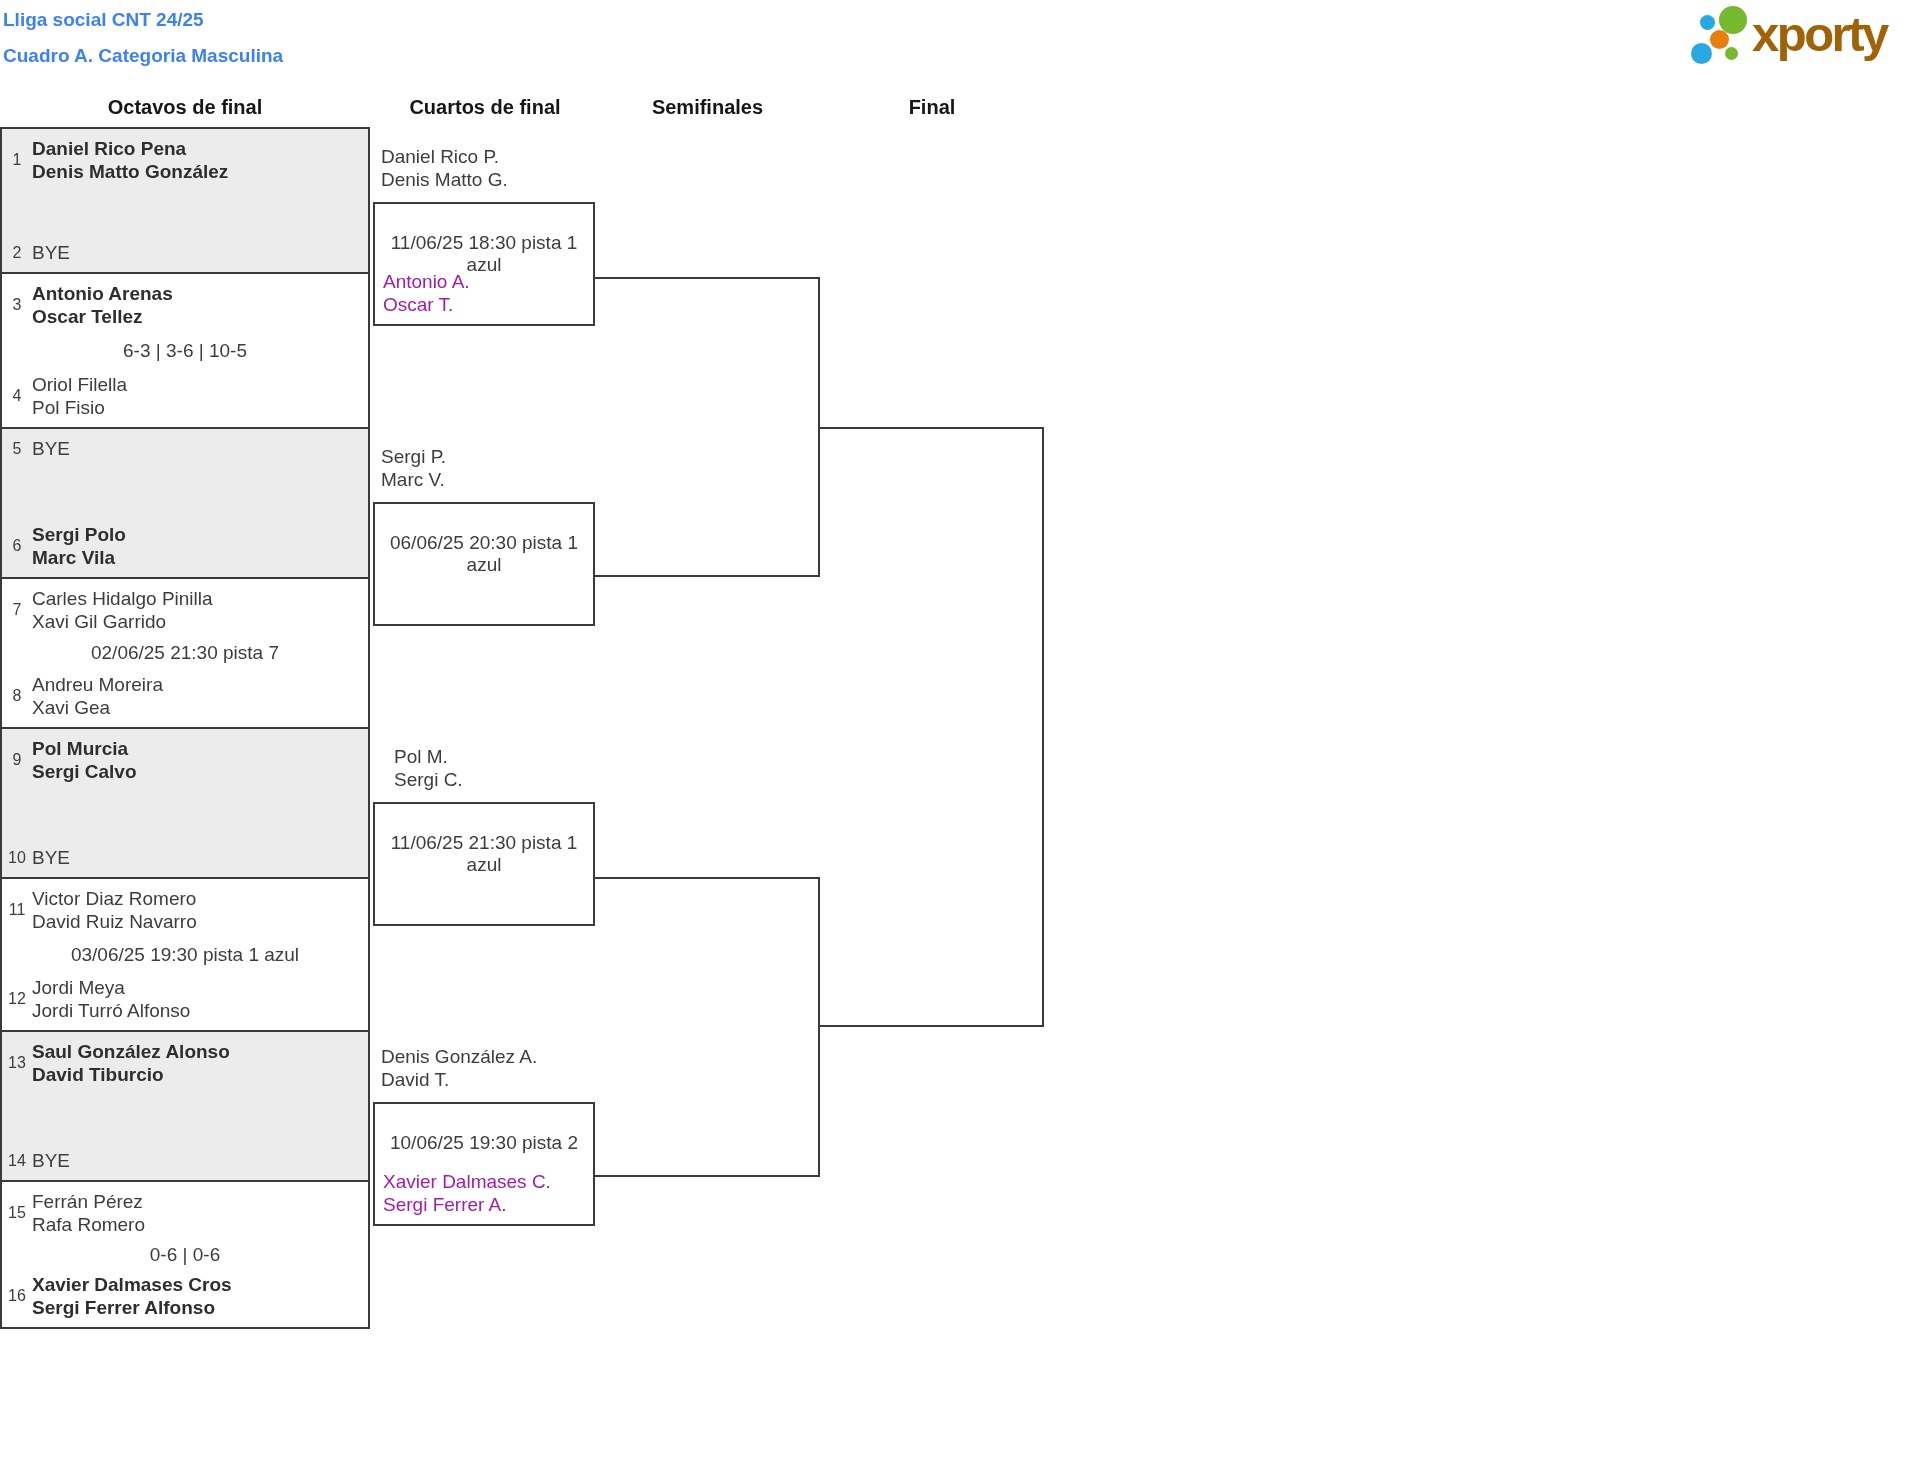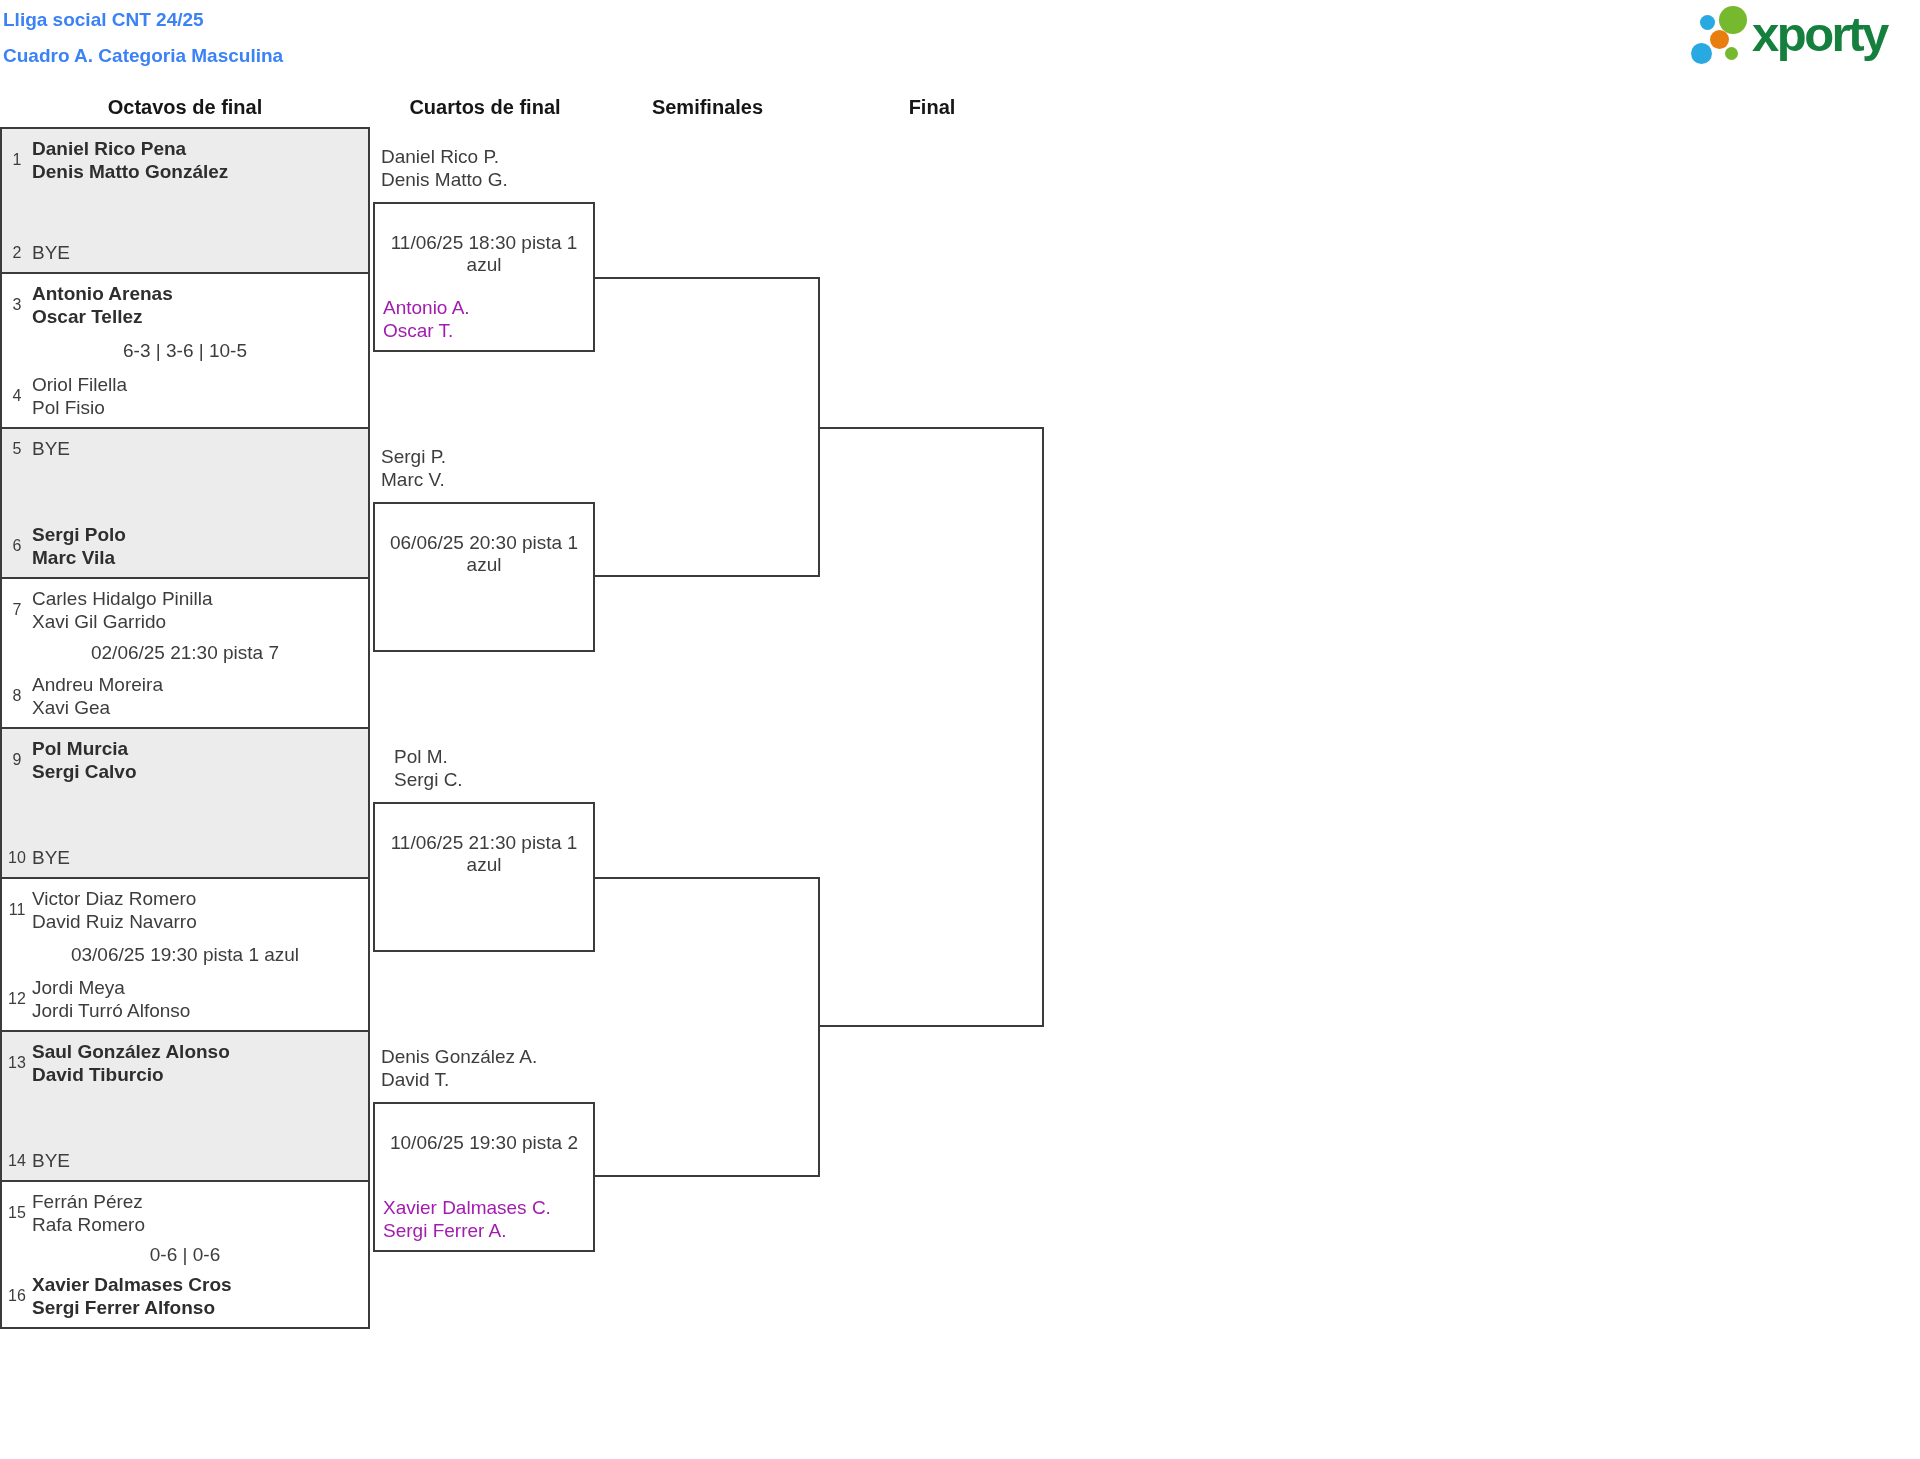--- a/index.html
+++ b/index.html
@@ -20,21 +20,21 @@
   .o-box.shaded{background:#ececec;}
   .slot{position:absolute;left:6px;right:6px;display:flex;align-items:center;gap:6px;}
   .slot.top{top:8px;}
   .slot.bottom{bottom:8px;}
   .seed{flex:0 0 18px;width:18px;font-size:16px;text-align:center;color:#3d3d3d;}
   .names{font-size:19px;line-height:23px;color:#3d3d3d;}
   .names.winner{font-weight:700;color:#2e2e2e;}
   .center-label{position:absolute;left:0;right:0;top:50%;transform:translateY(-50%);text-align:center;font-size:19px;color:#3d3d3d;}
 
   
-  .qf-box{position:absolute;left:373px;width:222px;height:150px;border:2px solid #3b3b3b;box-sizing:border-box;background:#fff;}
+  .qf-box{position:absolute;left:373px;width:222px;height:124px;border:2px solid #3b3b3b;box-sizing:border-box;background:#fff;}
   .qf-date{position:absolute;left:0;right:0;top:28px;text-align:center;font-size:19px;color:#3d3d3d;}
   .qf-bottom{position:absolute;left:8px;bottom:8px;font-size:19px;line-height:23px;color:#a21caf;}
   .qf-toplabel{position:absolute;left:381px;width:300px;font-size:19px;line-height:23px;color:#3d3d3d;}
 
   
   .sf-box{position:absolute;left:595px;width:225px;height:300px;border:2px solid #3b3b3b;border-left:none;box-sizing:border-box;}
   .final-box{position:absolute;left:820px;top:427px;width:224px;height:600px;border:2px solid #3b3b3b;border-left:none;box-sizing:border-box;}
 </style>
 </head>
 <body>
@@ -45,21 +45,21 @@
     <div>Lliga social CNT 24/25</div>
     <div>Cuadro A. Categoria Masculina</div>
   </div>
 
   <div class="logo">
     <span class="dot" style="left:31px;top:4px;width:28px;height:28px;background:#76b82e;"></span>
     <span class="dot" style="left:12px;top:13px;width:15px;height:15px;background:#29a9e1;"></span>
     <span class="dot" style="left:22px;top:28px;width:19px;height:19px;background:#e97e10;"></span>
     <span class="dot" style="left:3px;top:41px;width:21px;height:21px;background:#29a9e1;"></span>
     <span class="dot" style="left:37px;top:45px;width:13px;height:13px;background:#76b82e;"></span>
-    <span class="logo-word" style="color:#15803d;">xporty</span>
+    <span class="logo-word" style="color:#a16207;">xporty</span>
   </div>
 
   <div class="round-header" style="left:0;width:370px;">Octavos de final</div>
   <div class="round-header" style="left:375px;width:220px;">Cuartos de final</div>
   <div class="round-header" style="left:595px;width:225px;">Semifinales</div>
   <div class="round-header" style="left:820px;width:224px;">Final</div>
 
   <div class="o-box shaded" style="top:127px;height:147px;">
     <div class="slot top">
       <span class="seed">1</span>

